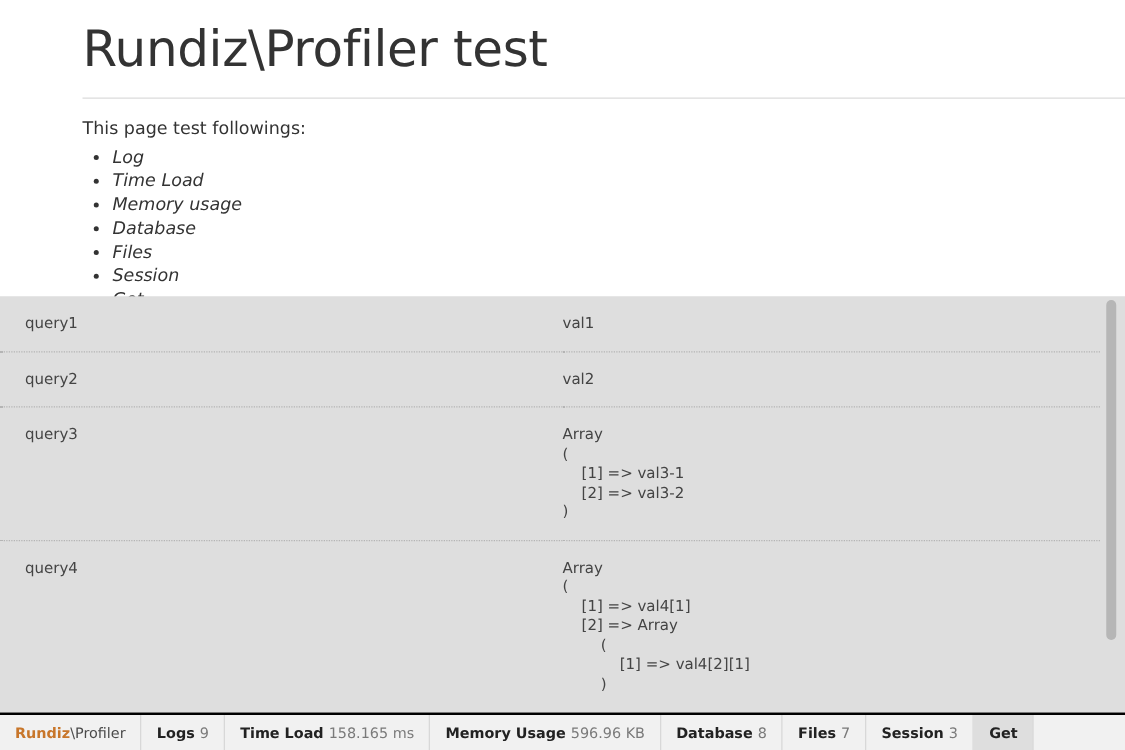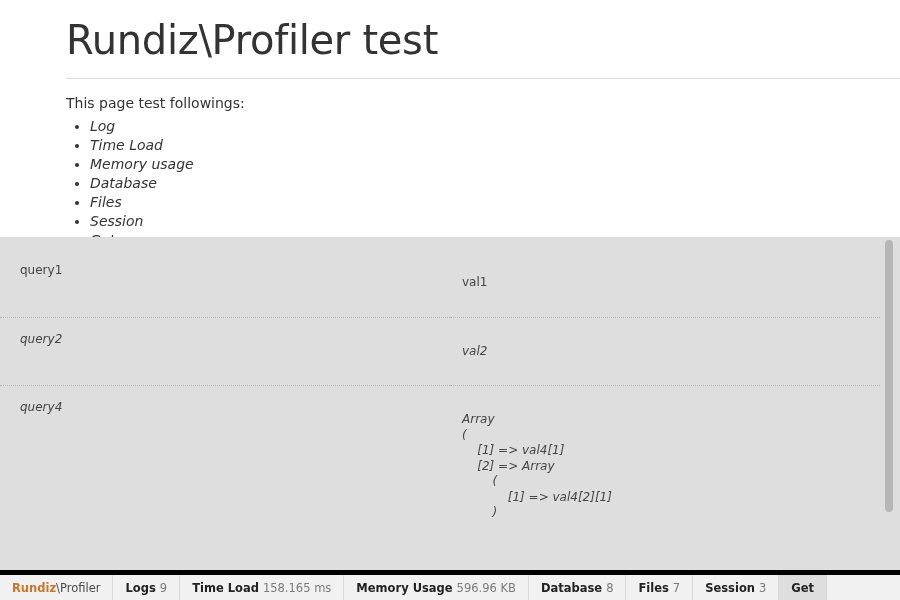--- a/index.html
+++ b/index.html
@@ -68,51 +68,50 @@
     width: 900px;
     height: 333px;
     background: #dedede;
     box-sizing: border-box;
     overflow: hidden;
   }
 
   .panel-scroll {
     position: absolute;
     left: 0;
-    top: 12px;
+    top: 0;
     width: 880px;
     height: 333px;
     overflow: hidden;
   }
 
   .prof-table {
     width: 880px;
     border-collapse: collapse;
     table-layout: fixed;
   }
   .prof-table tr + tr > td {
     border-top: 1px dotted #b4b4b4;
-    font-style: italic;
   }
   .prof-table td {
     vertical-align: top;
     padding: 14px 10px 14px 0;
     font-size: 12px;
     line-height: 15.5px;
     color: #444444;
   }
   .prof-table td.col-key {
     width: 420px;
     padding-left: 20px;
   }
   .prof-table td.col-val {
     width: 440px;
   }
   .prof-table td.col-val pre {
-    margin: 12px;
+    margin: 0;
     font-family: "DejaVu Sans", "Liberation Sans", sans-serif;
     font-size: 12px;
     line-height: 15.5px;
     color: #444444;
     white-space: pre;
   }
 
   
   .scroll-track {
     position: absolute;
@@ -133,21 +132,21 @@
   }
 
   
   .profiler-bar {
     position: absolute;
     left: 0;
     bottom: 0;
     width: 900px;
     height: 30px;
     background: #f1f1f1;
-    border-top: 5px solid #000000;
+    border-top: 2px solid #000000;
     box-sizing: border-box;
     display: flex;
     align-items: stretch;
     font-size: 11.5px;
   }
 
   .bar-item {
     display: flex;
     align-items: center;
     padding: 0 12px;
@@ -207,20 +206,30 @@
               <pre>val1</pre>
             </td>
         </tr>
         <tr>
           <td class="col-key">query2</td>
           <td class="col-val">
               <pre>val2</pre>
             </td>
         </tr>
         <tr>
+          <td class="col-key">query3</td>
+          <td class="col-val">
+              <pre>Array
+(
+    [1] =&gt; val3-1
+    [2] =&gt; val3-2
+)</pre>
+            </td>
+        </tr>
+        <tr>
           <td class="col-key">query4</td>
           <td class="col-val">
               <pre>Array
 (
     [1] =&gt; val4[1]
     [2] =&gt; Array
         (
             [1] =&gt; val4[2][1]
         )</pre>
             </td>

